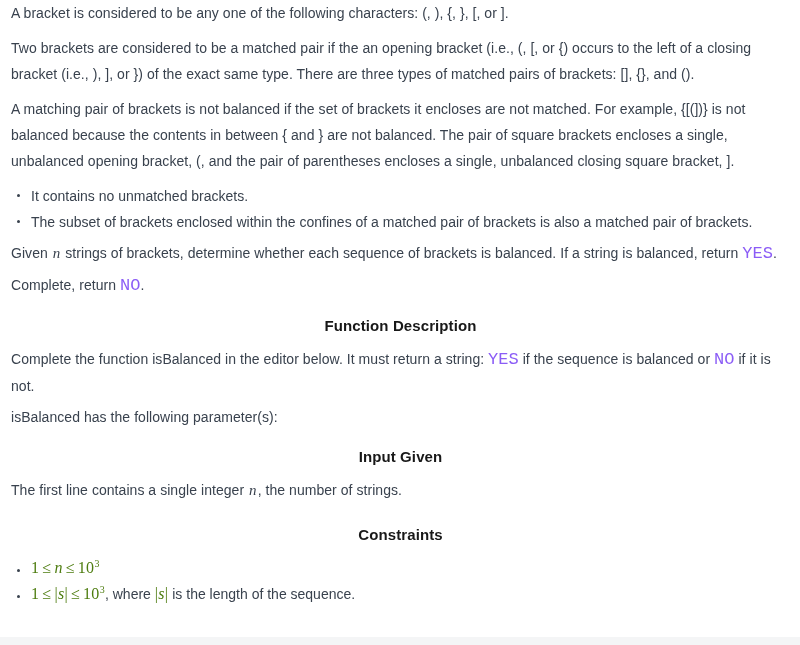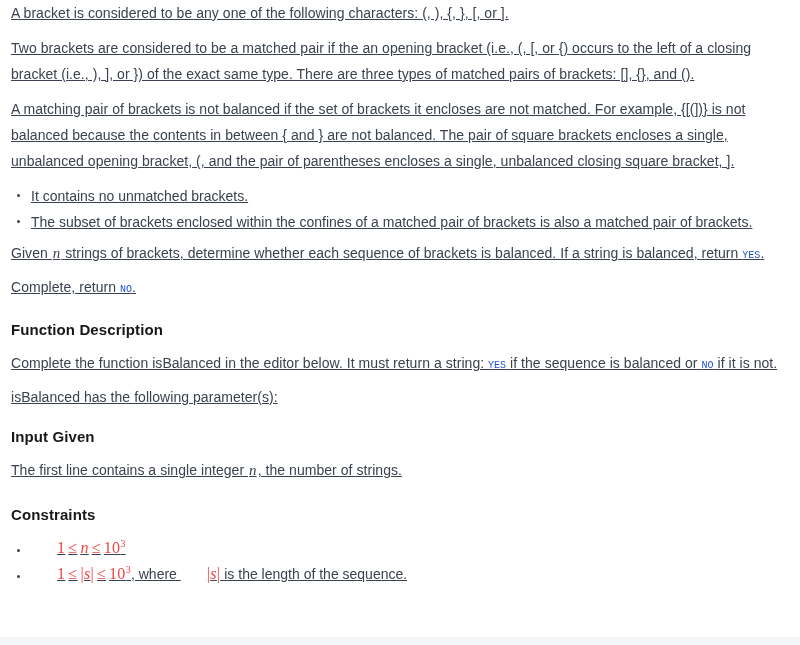--- a/index.html
+++ b/index.html
@@ -23,86 +23,84 @@
     background: #ffffff;
     position: relative;
   }
   .para {
     margin: 0;
     padding: 0;
     line-height: 26px;
     font-size: 14px;
     color: #39424e;
     letter-spacing: 0.05px;
-    text-decoration: underline;
   }
 
   .spacer-lg { height: 16px; }
   .spacer-md { height: 9px; }
   .spacer-sm { height: 5px; }
 
   h3.heading {
     margin: 0;
     font-size: 15px;
     font-weight: bold;
     color: #181818;
     line-height: 22px;
     letter-spacing: 0.1px;
     font-family: "Liberation Sans", sans-serif;
+    text-align: center;
   }
 
   ul.bullets {
     list-style: none;
     margin: 0;
     padding: 0;
   }
   ul.bullets > li {
     position: relative;
     padding-left: 20px;
     line-height: 26px;
     font-size: 14px;
     color: #39424e;
-    text-decoration: underline;
   }
   ul.bullets > li::before {
     content: "";
     position: absolute;
     left: 6px;
     top: 11px;
     width: 3px;
     height: 3px;
     border-radius: 50%;
     background: #39424e;
   }
   ul.bullets.math-list > li::before {
     top: 14px;
   }
 
   code, .code {
     font-family: "Liberation Mono", "DejaVu Sans Mono", monospace;
-    font-size: 10px;
-    color: #1d4ed8;
+    font-size: 17px;
+    color: #8b5cf6;
     letter-spacing: 0;
     margin-top: 10px;
   }
 
   .mathvar {
     font-family: "Liberation Serif", "DejaVu Serif", serif;
     font-style: italic;
     font-size: 15px;
     color: #39424e;
     padding: 0 1px;
   }
   .mathexpr {
     font-family: "Liberation Serif", "DejaVu Serif", serif;
     font-size: 16px;
     font-style: normal;
-    color: #ef4444;
+    color: #4d7c0f;
     letter-spacing: 0.3px;
-    margin-left: 26px;
   }
   .mathexpr .v {
     font-style: italic;
   }
   .mathexpr sup {
     font-size: 10px;
     vertical-align: super;
     line-height: 0;
   }
   .mathexpr .op {

